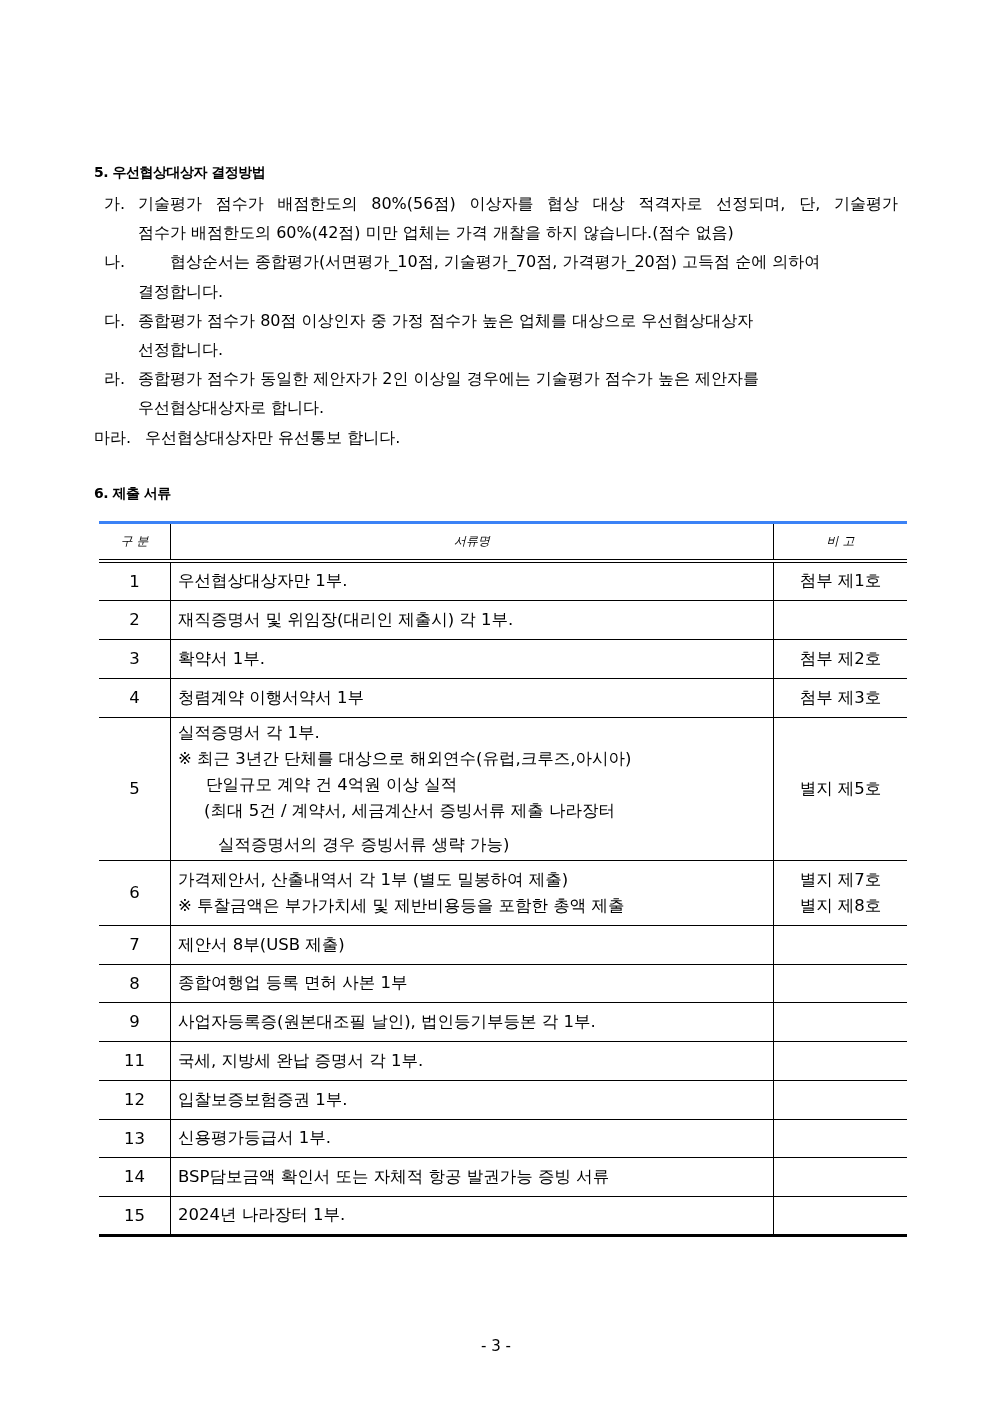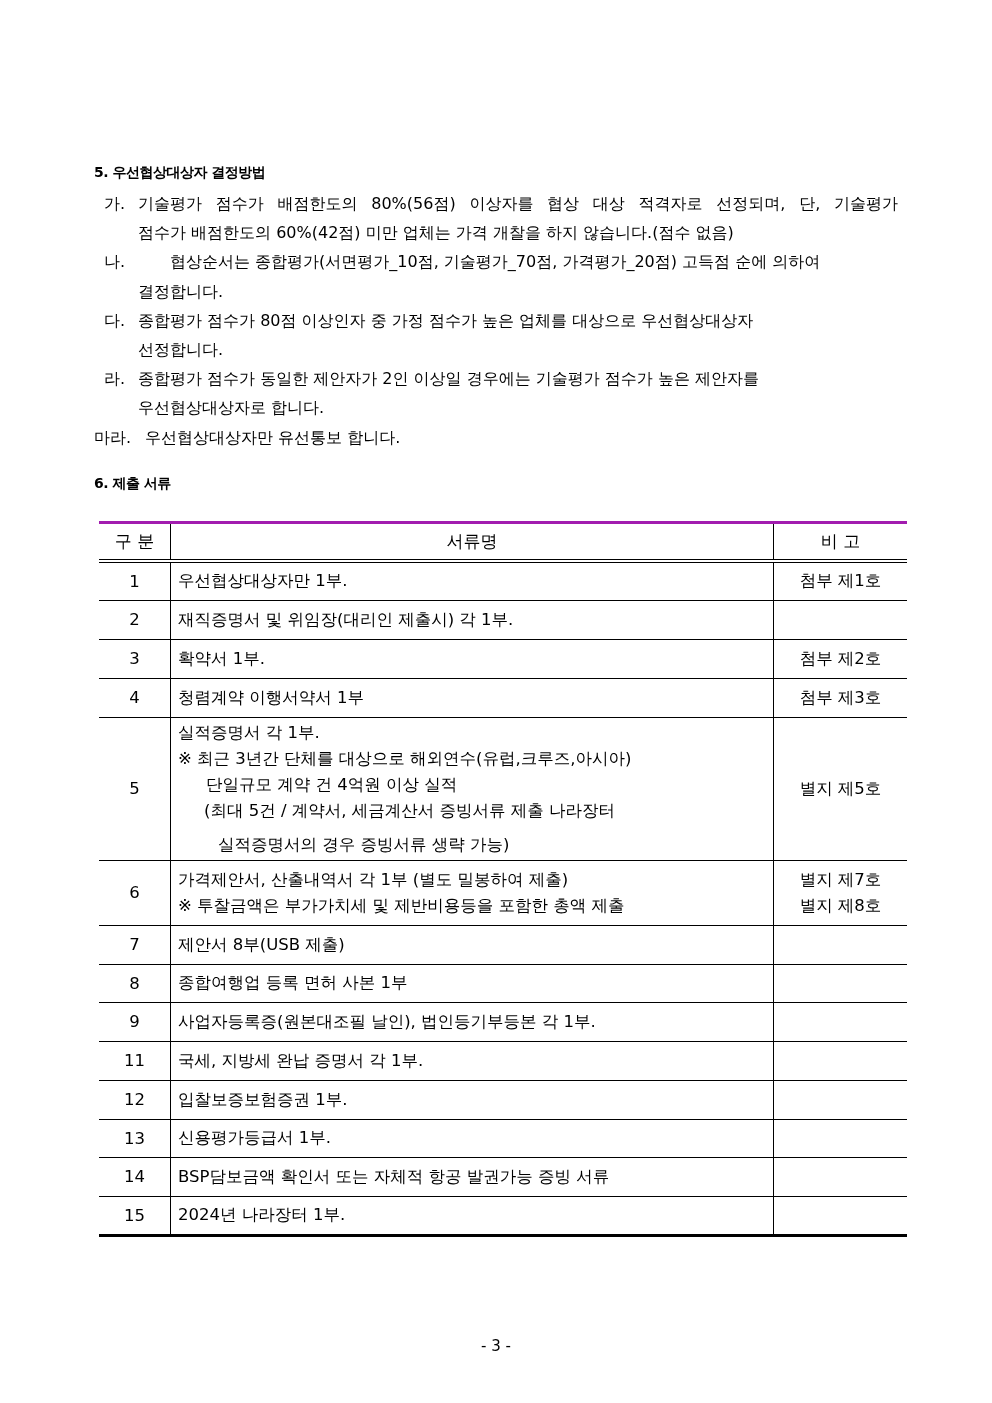--- a/index.html
+++ b/index.html
@@ -4,21 +4,21 @@
 <style>
   html, body { margin:0; padding:0; background:#ffffff; }
   body { width:992px; height:1403px; position:relative; overflow:hidden;
          font-family:"DejaVu Sans", sans-serif; color:#000; }
   .h { position:absolute; font-weight:bold; font-size:14px; letter-spacing:-0.5px; }
   .line { position:absolute; white-space:nowrap; font-size:16px; }
   table.docs { position:absolute; left:99px; top:521px; width:808px; border-collapse:collapse; font-size:16.5px; }
   table.docs td, table.docs th { border-left:1px solid #000; border-right:1px solid #000; border-bottom:1px solid #000; padding:0 7px; font-weight:normal; }
   table.docs tr > :first-child { border-left:none; }
   table.docs tr > :last-child { border-right:none; }
-  table.docs thead th { border-top:3px solid #a21caf; border-bottom:4px double #000; height:35px; font-size:17px; }
+  table.docs thead th { border-top:3px solid #3b82f6; border-bottom:4px double #000; height:35px; font-size:12px;font-style:italic; }
   table.docs tbody tr:last-child td { border-bottom:3px solid #000; }
   td.num { text-align:center; width:57px; }
   td.rem { text-align:center; width:119px; white-space:nowrap; }
   td.name { white-space:nowrap; }
   .sub { display:block; line-height:26px; }
   .page-num { position:absolute; top:1337px; left:0; width:992px; text-align:center; font-size:15px; }
 </style>
 </head>
 <body>
 
@@ -46,21 +46,21 @@
   <span class="line" style="left:104px; top:369px;">라.</span>
   <span class="line" style="left:138px; top:369px;">종합평가 점수가 동일한 제안자가 2인 이상일 경우에는 기술평가 점수가 높은 제안자를</span>
   <span class="line" style="left:138px; top:398px;">우선협상대상자로 합니다.</span>
 </div>
 
 <div>
   <span class="line" style="left:94px; top:428px;">마라.</span>
   <span class="line" style="left:145px; top:428px;">우선협상대상자만 유선통보 합니다.</span>
 </div>
 
-<div class="h" style="left:94px; top:475px;">6. 제출 서류</div>
+<div class="h" style="left:94px; top:485px;">6. 제출 서류</div>
 
 <table class="docs">
   <thead>
     <tr>
       <th class="num">구 분</th>
       <th>서류명</th>
       <th class="rem">비 고</th>
     </tr>
   </thead>
   <tbody>

